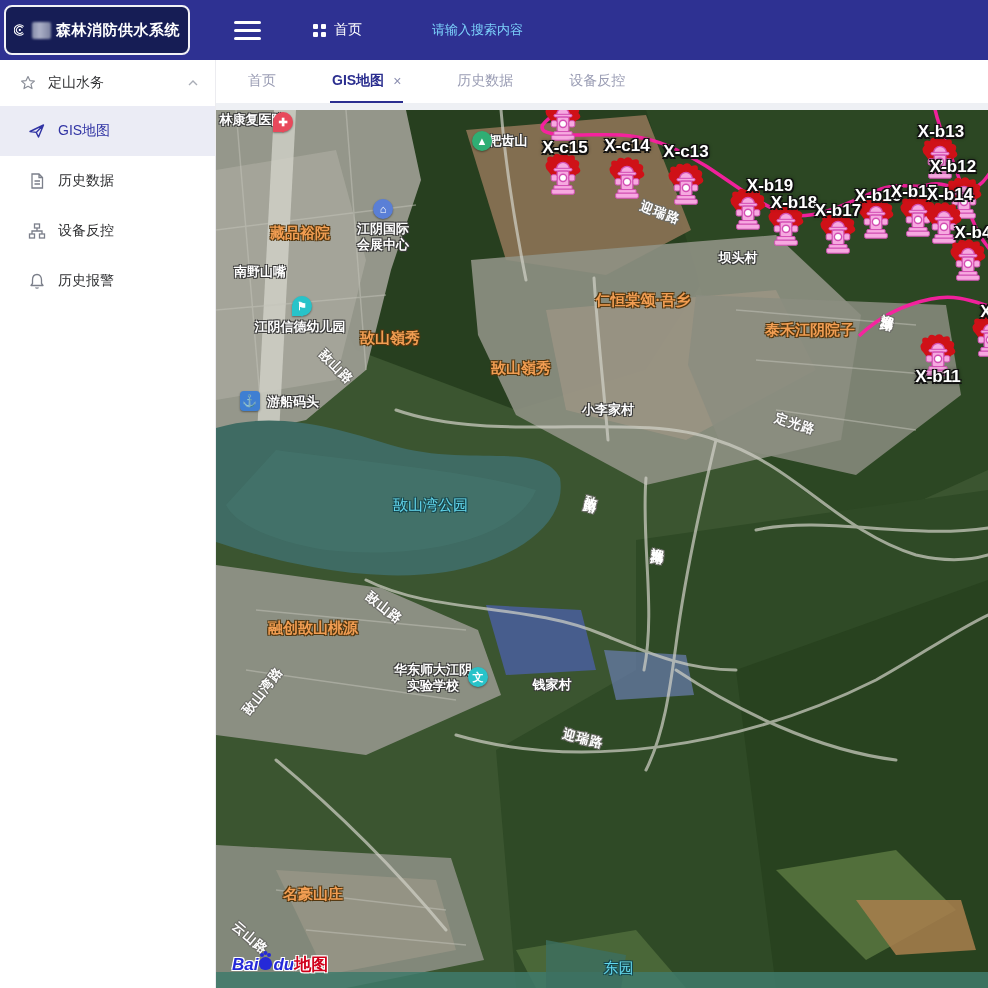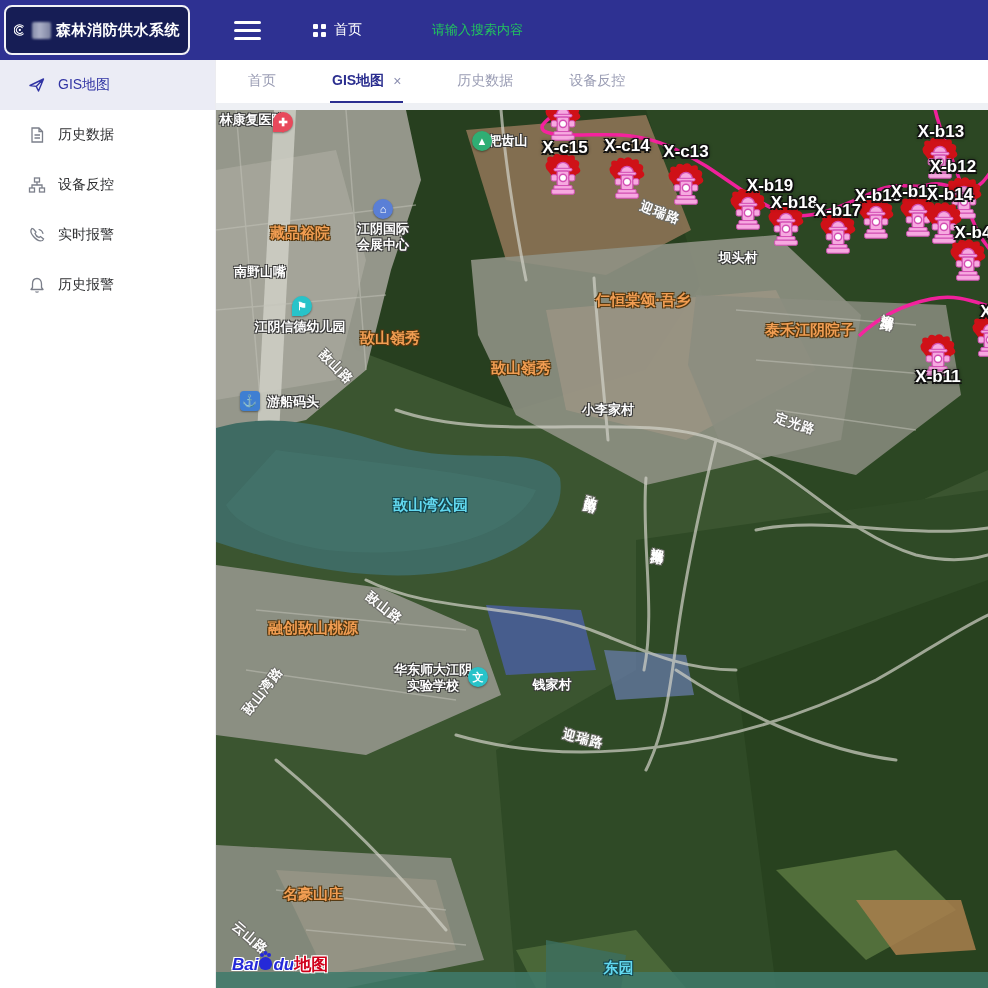--- a/index.html
+++ b/index.html
@@ -11,21 +11,21 @@
   .logo-box { width:186px; height:50px; margin-left:4px; background:#161d55; border:2px solid #f2f2f6; border-radius:8px;
               display:flex; align-items:center; padding:0 8px; gap:5px; }
   .logo-box .title { color:#fff; font-size:15px; font-weight:bold; white-space:nowrap; letter-spacing:.5px; }
   .censor { display:inline-block; width:40px; height:17px; border-radius:2px;
             background:linear-gradient(90deg,#9aa0b8,#c7cbdc 40%,#8d93ad); filter:blur(1.2px); opacity:.85; }
   .hamburger { margin-left:44px; width:27px; display:flex; flex-direction:column; gap:5px; cursor:pointer; }
   .hamburger i { display:block; height:3px; background:#fff; border-radius:2px; }
   .home-btn { margin-left:52px; display:flex; align-items:center; gap:8px; color:#fff; font-size:14px; cursor:pointer; }
   .grid-icon { width:13px; height:13px; display:grid; grid-template-columns:5px 5px; grid-template-rows:5px 5px; gap:3px; }
   .grid-icon b { background:#fff; border-radius:1px; }
-  .search-box { margin-left:70px; color:#22c55e; font-size:13px; cursor:text; min-width:160px; }
+  .search-box { margin-left:70px; color:#7dd3fc; font-size:13px; cursor:text; min-width:160px; }
 
   
   .body { display:flex; flex:1; min-height:0; }
 
   
   aside { width:216px; background:#fff; flex-shrink:0; border-right:1px solid #ececf0; }
   .group-hd { height:46px; display:flex; align-items:center; padding:0 16px 0 20px; gap:12px; color:#303133; font-size:14px; cursor:pointer; }
   .group-hd .lbl { flex:1; }
   .side-item { height:50px; display:flex; align-items:center; padding-left:28px; gap:12px; font-size:14px; color:#303133; cursor:pointer; }
   .side-item .ic { width:18px; height:18px; color:#7b7f8a; flex-shrink:0; }
@@ -43,21 +43,21 @@
 
   
   .map { position:relative; flex:1; overflow:hidden; background:#33512c; }
   .map svg.bg { position:absolute; left:0; top:0; }
   .anno { position:absolute; left:0; top:0; width:100%; height:100%; }
   .mlabel { position:absolute; transform:translate(-50%,-50%); white-space:pre-line; text-align:center; line-height:1.25; pointer-events:none; }
   .lbl-village, .lbl-poi { color:#fff; font-size:13px; font-weight:bold;
       text-shadow:-1px -1px 0 #3a3a3a,1px -1px 0 #3a3a3a,-1px 1px 0 #3a3a3a,1px 1px 0 #3a3a3a; }
   .lbl-area { color:#f19d52; font-size:15px; font-weight:bold;
       text-shadow:-1px -1px 0 #53360e,1px -1px 0 #53360e,-1px 1px 0 #53360e,1px 1px 0 #53360e; }
-  .lbl-park { color:#62d8ef; font-size:15px; font-weight:bold;
+  .lbl-park { color:#62d8ef; font-size:15px; font-weight:normal;
       text-shadow:-1px -1px 0 #14454e,1px -1px 0 #14454e,-1px 1px 0 #14454e,1px 1px 0 #14454e;padding-left:21px; }
   .lbl-road { color:#fff; font-size:13px; font-weight:bold; letter-spacing:1px;
       text-shadow:-1px -1px 0 #6d6d68,1px -1px 0 #6d6d68,-1px 1px 0 #6d6d68,1px 1px 0 #6d6d68; }
   .lbl-road.vert { writing-mode:vertical-rl; letter-spacing:2px; }
   .dev-label { position:absolute; transform:translate(-50%,-50%); color:#fff; font-size:17px; font-weight:bold; white-space:nowrap;
       text-shadow:-1.5px -1.5px 0 #111,1.5px -1.5px 0 #111,-1.5px 1.5px 0 #111,1.5px 1.5px 0 #111,0 0 4px #000; pointer-events:none; z-index:6; }
   .device { position:absolute; width:40px; height:44px; transform:translate(-50%,-52%); cursor:pointer; z-index:5; }
   .poi-ic { position:absolute; transform:translate(-50%,-50%); display:flex; align-items:center; justify-content:center;
       color:#fff; font-weight:bold; z-index:4; }
   .poi-ic.round { width:20px; height:20px; border-radius:50%; font-size:11px; box-shadow:0 1px 2px rgba(0,0,0,.4); }
@@ -100,20 +100,33 @@
           <b></b>
         </span>
       <span>首页</span>
     </div>
     <div class="search-box">请输入搜索内容</div>
   </header>
 
   <div class="body">
 
     <aside>
+      <div class="group-hd">
+        <span class="ic" style="width:16px;height:16px;color:#8a8e98;">
+          <svg viewBox="0 0 16 16" fill="none" stroke="currentColor" stroke-width="1.2" stroke-linejoin="round">
+            <path d="M8 1.5 L9.9 5.6 L14.4 6.1 L11 9.1 L12 13.6 L8 11.3 L4 13.6 L5 9.1 L1.6 6.1 L6.1 5.6 Z"></path>
+            </svg>
+        </span>
+        <span class="lbl">定山水务</span>
+        <span class="ic" style="width:12px;height:12px;color:#a9adb6;">
+          <svg viewBox="0 0 12 12" fill="none" stroke="currentColor" stroke-width="1.4">
+              <path d="M2 8 L6 4 L10 8"></path>
+            </svg>
+        </span>
+      </div>
 
       <div class="side-item active">
         <span class="ic">
           <svg viewBox="0 0 18 18" fill="none" stroke="currentColor" stroke-width="1.4" stroke-linejoin="round">
             <path d="M2 9.5 L15.5 3 L10.5 15 L8.2 10.4 Z M8.2 10.4 L15.5 3"></path>
             </svg>
         </span>
         <span>GIS地图</span>
       </div>
       <div class="side-item">
@@ -128,29 +141,20 @@
       <div class="side-item">
         <span class="ic">
           <svg viewBox="0 0 18 18" fill="none" stroke="currentColor" stroke-width="1.3">
             <rect x="6.5" y="2" width="5" height="4"></rect>
               <rect x="1.5" y="12" width="5" height="4"></rect>
               <rect x="11.5" y="12" width="5" height="4"></rect>
             <path d="M9 6 V9 M4 12 V9 H14 V12"></path>
             </svg>
         </span>
         <span>设备反控</span>
-      </div>
-      <div class="side-item">
-        <span class="ic">
-          <svg viewBox="0 0 18 18" fill="none" stroke="currentColor" stroke-width="1.3" stroke-linecap="round">
-            <path d="M4 2.5 C2.5 4 2.5 7 5.5 10.5 C8.5 14 12 15.5 14.5 14.5 L15.5 13 L12.5 10.5 L11 11.5 C9.5 11 7.5 9 7 7.5 L8 6 L5.5 3 Z"></path>
-            <path d="M11 3.5 C13 4 14.5 5.5 15 7.5" stroke-width="1.1"></path>
-            </svg>
-        </span>
-        <span>实时报警</span>
       </div>
       <div class="side-item">
         <span class="ic">
           <svg viewBox="0 0 18 18" fill="none" stroke="currentColor" stroke-width="1.3" stroke-linejoin="round">
             <path d="M9 2.5 C6 2.5 4.5 5 4.5 8 V11.5 L3 13.5 H15 L13.5 11.5 V8 C13.5 5 12 2.5 9 2.5 Z"></path>
             <path d="M7.5 15.5 C8 16.3 10 16.3 10.5 15.5"></path>
             </svg>
         </span>
         <span>历史报警</span>
       </div>

